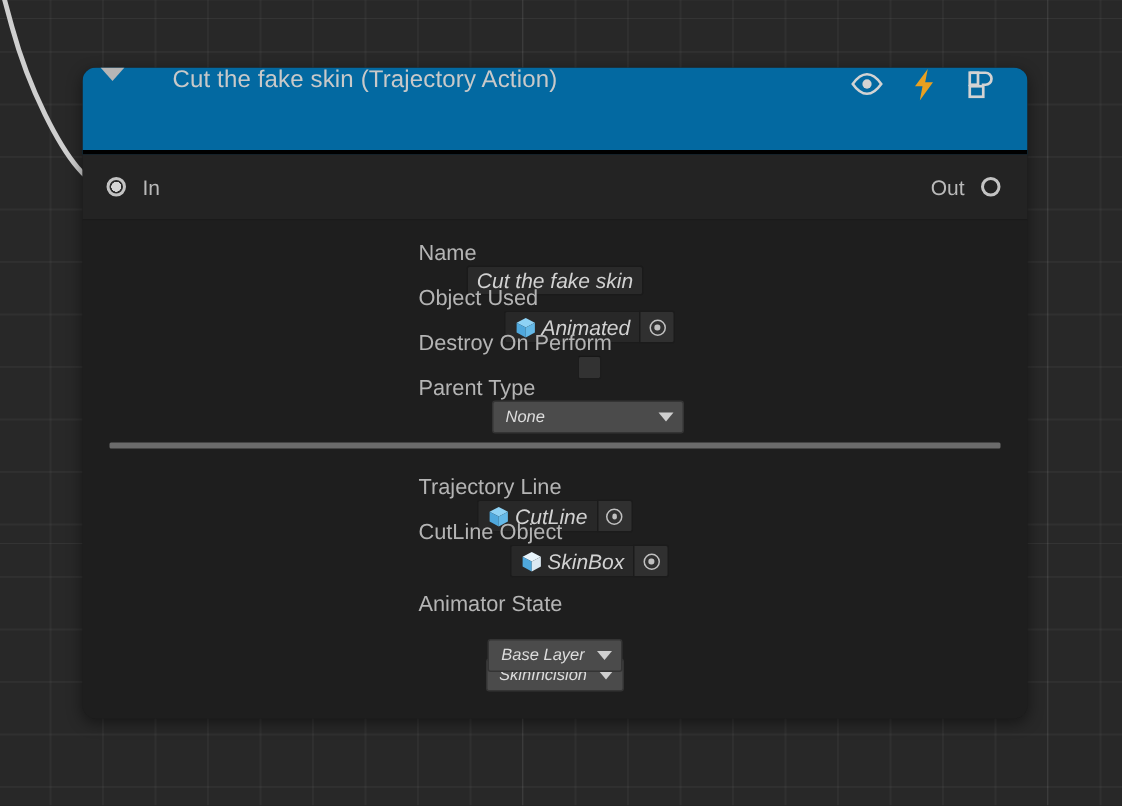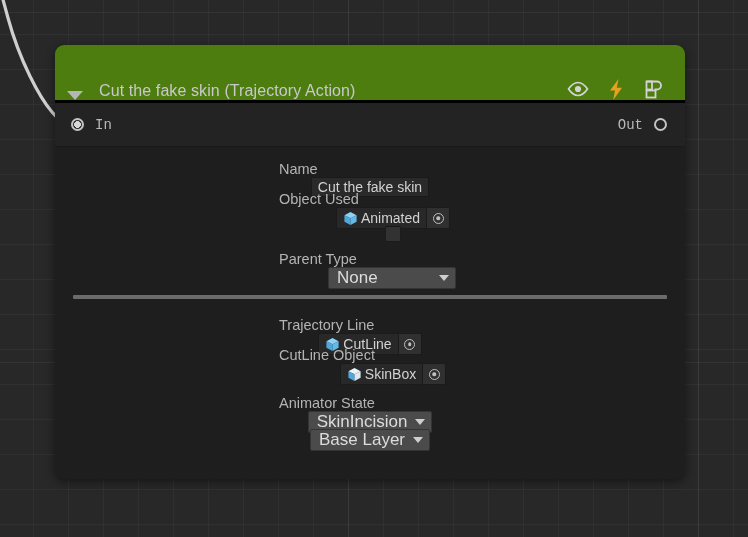--- a/index.html
+++ b/index.html
@@ -40,26 +40,27 @@
     top: 45px;
     width: 630px;
     border-radius: 9px;
     background: #1e1e1e;
     box-shadow: 0 3px 10px rgba(0,0,0,0.45);
     overflow: hidden;
   }
 
   .node-header {
     height: 58px;
-    background: #4d7c0f;
-    display: flex;
-    align-items: flex-end;
+    background: #0369a1;
+    display: flex;
+    align-items: flex-start;
     padding: 0 14px 0 12px;
     border-bottom: 3px solid #000000;
     box-sizing: border-box;
+    gap: 16px;
   }
 
   .foldout-tri {
     width: 0; height: 0;
     border-left: 8px solid transparent;
     border-right: 8px solid transparent;
     border-top: 9px solid #b6b6b6;
     margin-right: 16px;
     flex: 0 0 auto;
   }
@@ -86,21 +87,20 @@
 
   
   .port-row {
     height: 44px;
     background: #232323;
     display: flex;
     align-items: center;
     padding: 0 18px 0 16px;
     border-bottom: 1px solid #1a1a1a;
     box-sizing: border-box;
-    font-family: Liberation Mono, monospace;
   }
   .port-left, .port-right {
     display: flex;
     align-items: center;
     gap: 11px;
   }
   .port-right { margin-left: auto; }
 
   .port-dot {
     width: 13px; height: 13px;
@@ -135,22 +135,22 @@
     color: #b4b4b4;
     font-size: 14.5px;
     width: 182px;
     flex: 0 0 auto;
     white-space: nowrap;
   }
 
   .field-ctl {
     flex: 1 1 auto;
     display: flex;
-    align-items: center;
     min-width: 0;
+    font-style: italic;
   }
 
   
   .text-input {
     flex: 1 1 auto;
     height: 20px;
     background: #2a2a2a;
     border: 1px solid #1a1a1a;
     border-radius: 2px;
     display: flex;
@@ -232,21 +232,21 @@
   .dropdown {
     height: 22px;
     background: #4b4b4b;
     border: 1px solid #343434;
     border-radius: 2px;
     display: flex;
     align-items: center;
     padding: 0 6px 0 8px;
     box-sizing: border-box;
     color: #dcdcdc;
-    font-size: 17px;
+    font-size: 11px;
     gap: 8px;
   }
   .dropdown.small { width: 128px; flex: 0 0 auto; }
   .dropdown.full { flex: 1 1 auto; }
   .dd-text { flex: 1 1 auto; white-space: nowrap; overflow: hidden; }
   .dd-arrow {
     width: 0; height: 0;
     border-left: 5.5px solid transparent;
     border-right: 5.5px solid transparent;
     border-top: 6px solid #cfcfcf;
@@ -336,20 +336,21 @@
               <span class="obj-name">Animated</span>
             </div>
             <div class="obj-picker">
               <div class="picker-ring"></div>
             </div>
           </div>
         </div>
       </div>
 
       <div class="field-row">
+        <div class="field-label">Destroy On Perform</div>
         <div class="field-ctl" style="padding-left:46px;">
           <div class="checkbox"></div>
         </div>
       </div>
 
       <div class="field-row" style="height:28px;">
         <div class="field-label">Parent Type</div>
         <div class="field-ctl" style="padding-left:44px;">
           <div class="dropdown small">
             <span class="dd-text">None</span>
@@ -397,21 +398,21 @@
             </div>
             <div class="obj-picker">
               <div class="picker-ring"></div>
             </div>
           </div>
         </div>
       </div>
 
       <div class="gap-md"></div>
 
-      <div class="field-row" style="height:27px;">
+      <div class="field-row" style="height:27px;gap:28px;">
         <div class="field-label">Animator State</div>
         <div class="field-ctl">
           <div class="dropdown full">
             <span class="dd-text">SkinIncision</span>
             <span class="dd-arrow"></span>
           </div>
         </div>
       </div>
 
       <div class="field-row" style="height:27px;">

